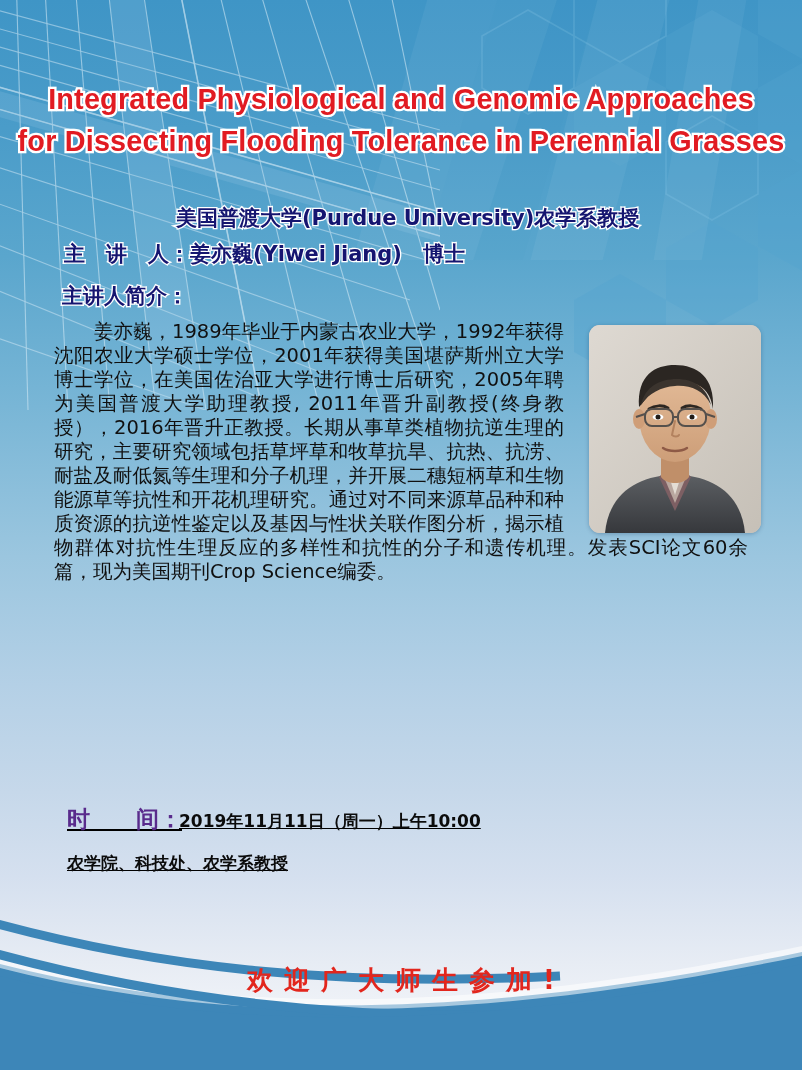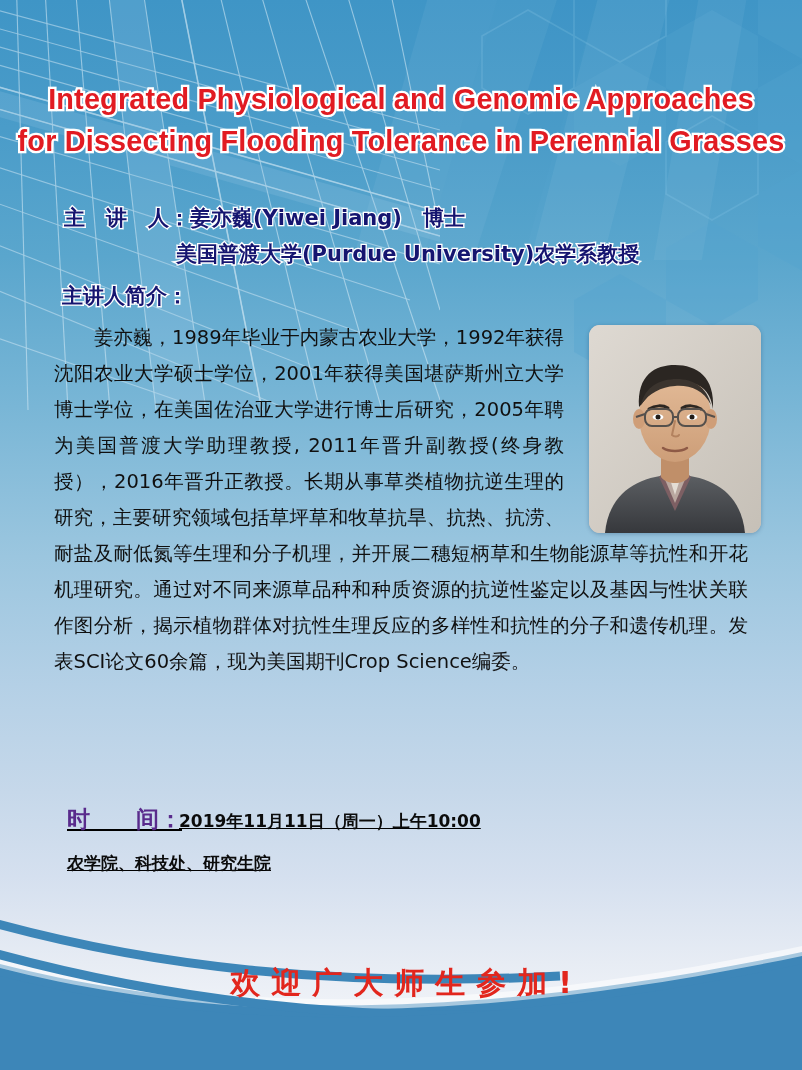--- a/index.html
+++ b/index.html
@@ -77,21 +77,21 @@
   }
   .sp-row.r1{padding-left:64px;}
   .sp-row.r2{padding-left:176px;}
   .sp-row.r3{padding-left:62px;margin-top:6px;}
 
   
   .bio{
     position:absolute;left:54px;top:320px;width:694px;
     font-family:"DejaVu Sans","Liberation Sans",sans-serif;
     font-size:19.5px;
-    line-height:36px;
+    line-height:24px;
     color:#101010;
     text-align:justify;
     text-justify:inter-character;
   }
   .bio .indent{display:inline-block;width:40px;}
   .portrait-float{
     float:right;
     width:172px;height:208px;
     margin:4px 0 2px 12px;
     shape-outside:inset(0);
@@ -129,21 +129,21 @@
     font-weight:700;font-size:17px;
     color:#0b0b0b;
   }
 
   
   .welcome{
     position:absolute;left:0;top:963px;width:802px;
     text-align:center;
     font-family:"DejaVu Sans","Liberation Sans",sans-serif;
     font-weight:700;
-    font-size:30px;
+    font-size:26px;
     letter-spacing:11px;
     color:#e2261d;
     text-indent:11px;
     white-space:nowrap;
   }
 </style>
 </head>
 <body>
 
 <div id="poster">
@@ -234,25 +234,25 @@
       <path d="M0 96 C190 144 430 162 802 84 L802 190 L0 190 Z" fill="#3d86b8"></path>
     </svg>
   </div>
 
   <div class="title-block">
     <div class="title-line">Integrated Physiological and Genomic Approaches</div>
     <div class="title-line">for Dissecting Flooding Tolerance in Perennial Grasses</div>
   </div>
 
   <div class="speaker-block">
+    <div class="sp-row r2">
+      <span>美国普渡大学(Purdue University)农学系教授</span>
+    </div>
     <div class="sp-row r1">
       <span>主　讲　人：</span><span>姜亦巍(Yiwei Jiang)　博士</span>
-    </div>
-    <div class="sp-row r2">
-      <span>美国普渡大学(Purdue University)农学系教授</span>
     </div>
     <div class="sp-row r3">
       <span>主讲人简介：</span>
     </div>
   </div>
 
   <div class="portrait">
     <svg viewBox="0 0 172 208" preserveAspectRatio="xMidYMid slice">
       <defs>
         <linearGradient id="bgwall" x1="0" y1="0" x2="1" y2="1">
@@ -313,19 +313,19 @@
   </div>
 
   <div class="details">
     <div class="det-row">
       <span class="det-label">时　　间：</span>
       <span class="det-value">2019年11月11日（周一）上午10:00</span>
     </div>
     <div class="det-row">
     </div>
     <div class="det-row">
-      <span class="det-value">农学院、科技处、研究生院</span>
+      <span class="det-value">农学院、科技处、农学系教授</span>
     </div>
   </div>
 
   <div class="welcome">欢迎广大师生参加!</div>
 
 </div>
 
 </body></html>

